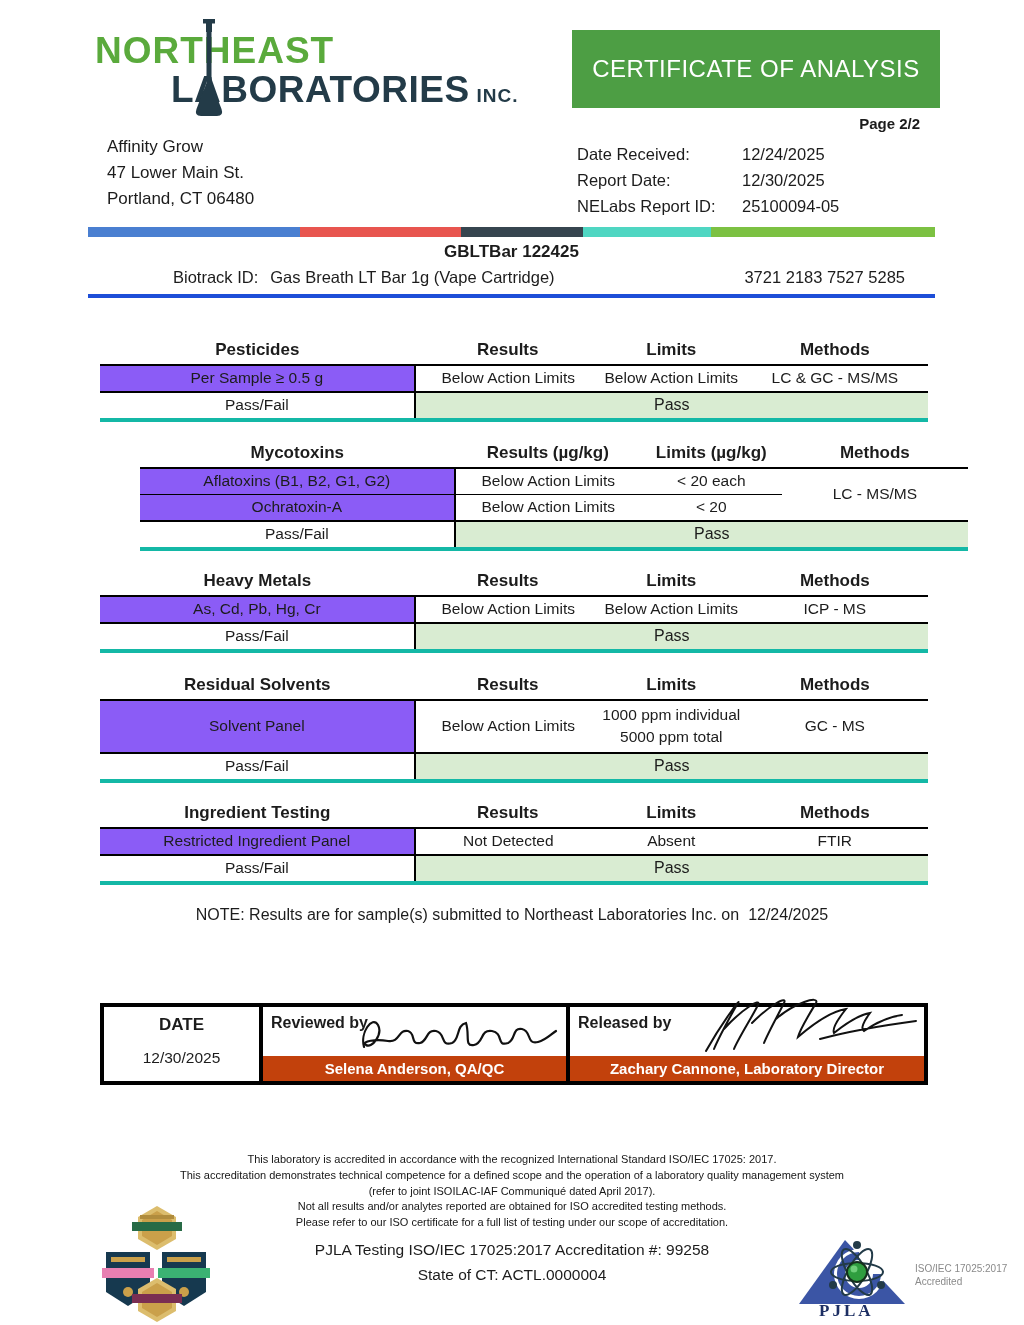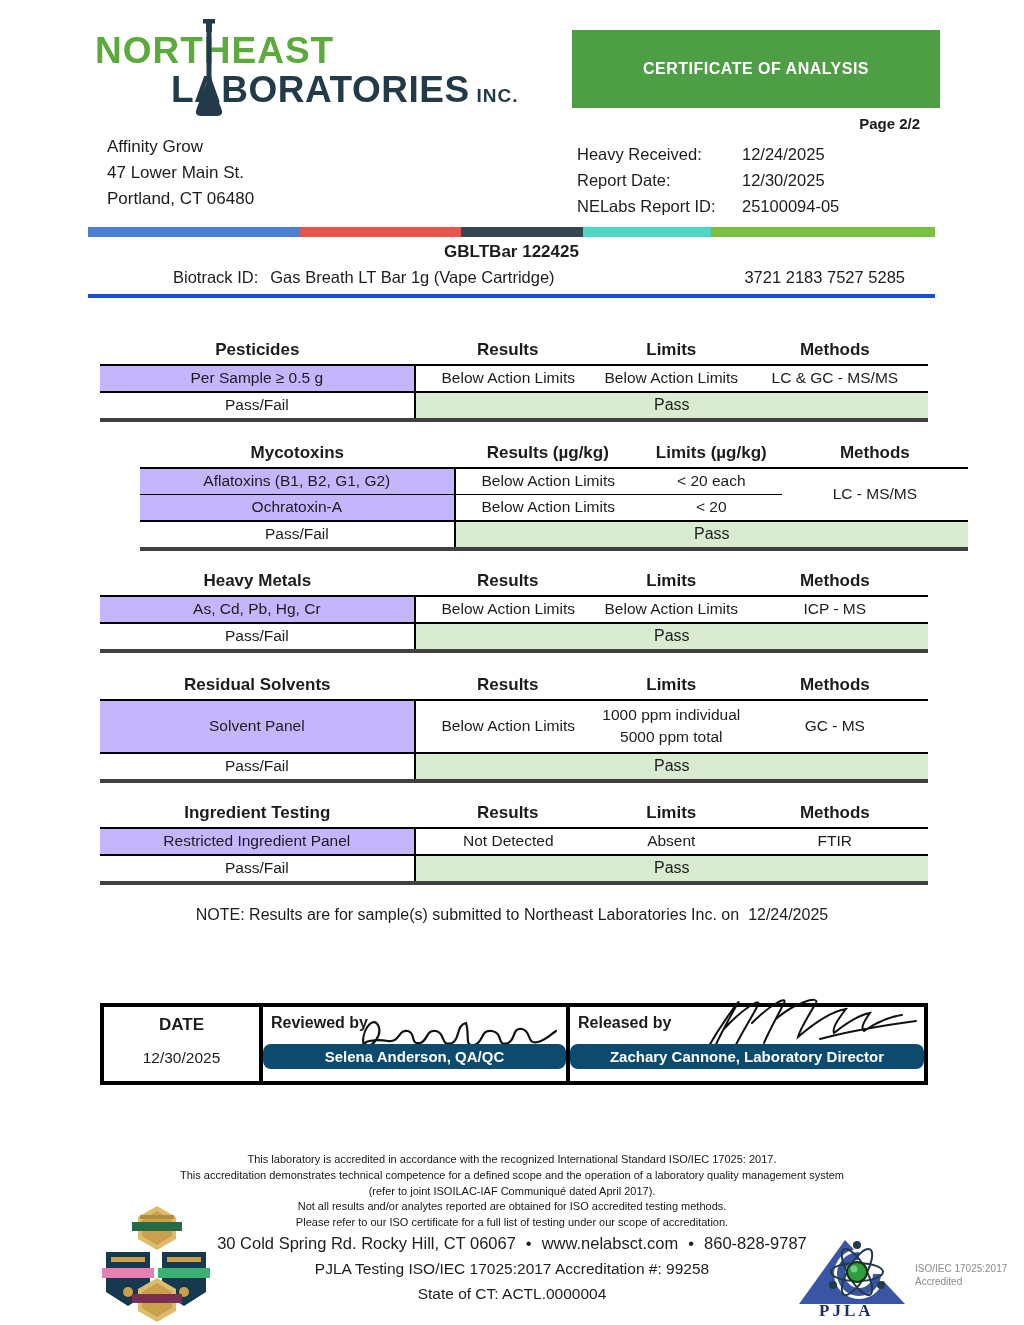--- a/index.html
+++ b/index.html
@@ -10,61 +10,61 @@
   }
   
   .logo { position:absolute; left:95px; top:32px; width:420px; }
   .logo-line1 { font-size:37px; font-weight:bold; color:#5aaa3c; letter-spacing:1px; line-height:37px; }
   .logo-line2 { font-size:37px; font-weight:bold; color:#233b48; letter-spacing:0.5px; line-height:37px; margin-left:76px; margin-top:2px; white-space:nowrap; }
   .logo-suffix { font-size:19px; font-weight:bold; color:#233b48; margin-left:7px; letter-spacing:1px; }
   .flask { position:absolute; left:97px; top:-13px; }
   .client { position:absolute; left:107px; top:134px; font-size:17px; line-height:26px; color:#1c1c1c; }
   .cert-col { position:absolute; left:572px; top:30px; width:368px; }
   .cert-box { background:#4d9e44; height:78px; display:flex; align-items:center; justify-content:center; }
-  .cert-box span { color:#fff; font-weight:bold; font-size:16px; letter-spacing:0.5px; }
+  .cert-box span { color:#fff; font-weight:normal; font-size:24px; letter-spacing:0.5px; }
   .page-num { text-align:right; padding-right:20px; font-weight:bold; font-size:15px; margin-top:7px; }
   .meta { margin-top:9px; padding-left:5px; }
   .meta-row { display:flex; font-size:16.5px; line-height:26px; }
   .meta-row .lab { width:165px; }
   
   .colorbar { position:absolute; left:88px; top:227px; width:847px; height:10px; display:flex; border-bottom:3px solid #111; }
   .colorbar i { display:block; height:10px; }
   .seg-blue { width:25%; background:#4a7fd1; }
   .seg-red { width:19%; background:#e8554f; }
   .seg-navy { width:14.5%; background:#36454f; }
   .seg-teal { width:15%; background:#4fd6c2; }
   .seg-green { width:26.5%; background:#7cc142; }
   .sample { position:absolute; left:88px; top:241px; width:847px; border-bottom:4px solid #1d4ed8; padding-bottom:7px; }
   .sample-name { text-align:center; font-weight:bold; font-size:17px; line-height:22px; }
   .biotrack { display:flex; justify-content:space-between; font-size:16.5px; margin-top:5px; padding-left:85px; padding-right:30px; }
   .biotrack .bl { margin-right:12px; }
   
-  .ttable { position:absolute; left:100px; width:828px; border-collapse:collapse; border-bottom:4px solid #404040; table-layout:fixed; }
+  .ttable { position:absolute; left:100px; width:828px; border-collapse:collapse; border-bottom:4px solid #14b8a6; table-layout:fixed; }
   .ttable th, .ttable td { text-align:center; vertical-align:middle; }
   .ttable th { font-size:17px; font-weight:bold; padding:3px 0 4px; border-bottom:2px solid #000; }
   .ttable td { font-size:15.5px; padding:3px 0 4px; }
   tr.data td { border-bottom:1.5px solid #000; }
   td.c1 { border-right:2px solid #000; }
   th.c1 { border-right:none; }
-  td.blue { background:#c4b5fd; }
+  td.blue { background:#8b5cf6; }
   tr.pass td { border-top:2px solid #000; }
   td.passcell { background:#d9ecd2; font-size:16px; }
   .limit2 { line-height:22px; }
   
   .note { position:absolute; left:0; top:906px; width:1024px; display:flex; justify-content:center; gap:9px; font-size:16px; }
   
   .sig { position:absolute; left:100px; top:1003px; width:828px; height:82px; border:4px solid #000; display:flex; background:#fff; }
   .sig-date { width:159px; border-right:4px solid #000; text-align:center; }
   .sig-date .dl { font-weight:bold; font-size:17px; margin-top:8px; }
   .sig-date .dv { font-size:15.5px; margin-top:14px; }
   .sig-cell { position:relative; overflow:visible; }
   .sig-rev { width:303px; }
   .sig-rel { flex:1; border-left:4px solid #000; }
   .sig-label { position:absolute; left:8px; top:7px; font-weight:bold; font-size:16px; }
-  .name-bar { position:absolute; left:0; right:0; bottom:12px; height:25px; background:#0c4a6e; color:#fff; font-weight:bold; font-size:15px; display:flex; align-items:center; justify-content:center;border-radius:8px; }
+  .name-bar { position:absolute; left:0; right:0; bottom:0; height:25px; background:#c2410c; color:#fff; font-weight:bold; font-size:15px; display:flex; align-items:center; justify-content:center; }
   .sig-script { position:absolute; }
   
   .accr { position:absolute; left:0; top:1152px; width:1024px; text-align:center; font-size:11px; line-height:15.8px; color:#161616; }
   
   .badges { position:absolute; left:96px; top:1204px; }
   .ftext { position:absolute; left:0; top:1234px; width:1024px; text-align:center; }
   .ftext .l1 { font-size:16.5px; }
   .ftext .l1 .dot { margin:0 10px; }
   .ftext .l2, .ftext .l3 { font-size:15.5px; margin-top:7px; }
   .pjla { position:absolute; left:793px; top:1232px; display:flex; align-items:center; }
@@ -91,21 +91,21 @@
     <div>Portland, CT 06480</div>
   </div>
 
   <div class="cert-col">
     <div class="cert-box">
         <span>CERTIFICATE OF ANALYSIS</span>
       </div>
     <div class="page-num">Page 2/2</div>
     <div class="meta">
       <div class="meta-row">
-          <span class="lab">Heavy Received:</span>
+          <span class="lab">Date Received:</span>
           <span>12/24/2025</span>
         </div>
       <div class="meta-row">
           <span class="lab">Report Date:</span>
           <span>12/30/2025</span>
         </div>
       <div class="meta-row">
           <span class="lab">NELabs Report ID:</span>
           <span>25100094-05</span>
         </div>
@@ -327,23 +327,20 @@
       </g>
       <g>
         <path d="M61,74 L80,85 L80,107 L61,118 L42,107 L42,85 Z" fill="#dcbd6d"></path>
         <path d="M61,79 L76,88 L76,104 L61,113 L46,104 L46,88 Z" fill="#caa04a"></path>
         <rect x="36" y="90" width="50" height="9" fill="#7a2e52"></rect>
       </g>
     </svg>
   </div>
 
   <div class="ftext">
-    <div class="l1">
-      <span>30 Cold Spring Rd. Rocky Hill, CT 06067</span><span class="dot">•</span><span>www.nelabsct.com</span><span class="dot">•</span><span>860-828-9787</span>
-    </div>
     <div class="l2">PJLA Testing ISO/IEC 17025:2017 Accreditation #: 99258</div>
     <div class="l3">State of CT: ACTL.0000004</div>
   </div>
 
   <div class="pjla">
     <svg width="120" height="86" viewBox="0 0 120 86">
       <path d="M6,72 L52,8 L112,72 Z" fill="#3b55a5"></path>
       <circle cx="66" cy="42" r="25" fill="#ffffff"></circle>
       <path d="M66,20 A22,22 0 1 0 88,42 L80,42 A14,14 0 1 1 66,28 Z" fill="#3b55a5"></path>
       <g stroke="#233b48" stroke-width="2" fill="none">

